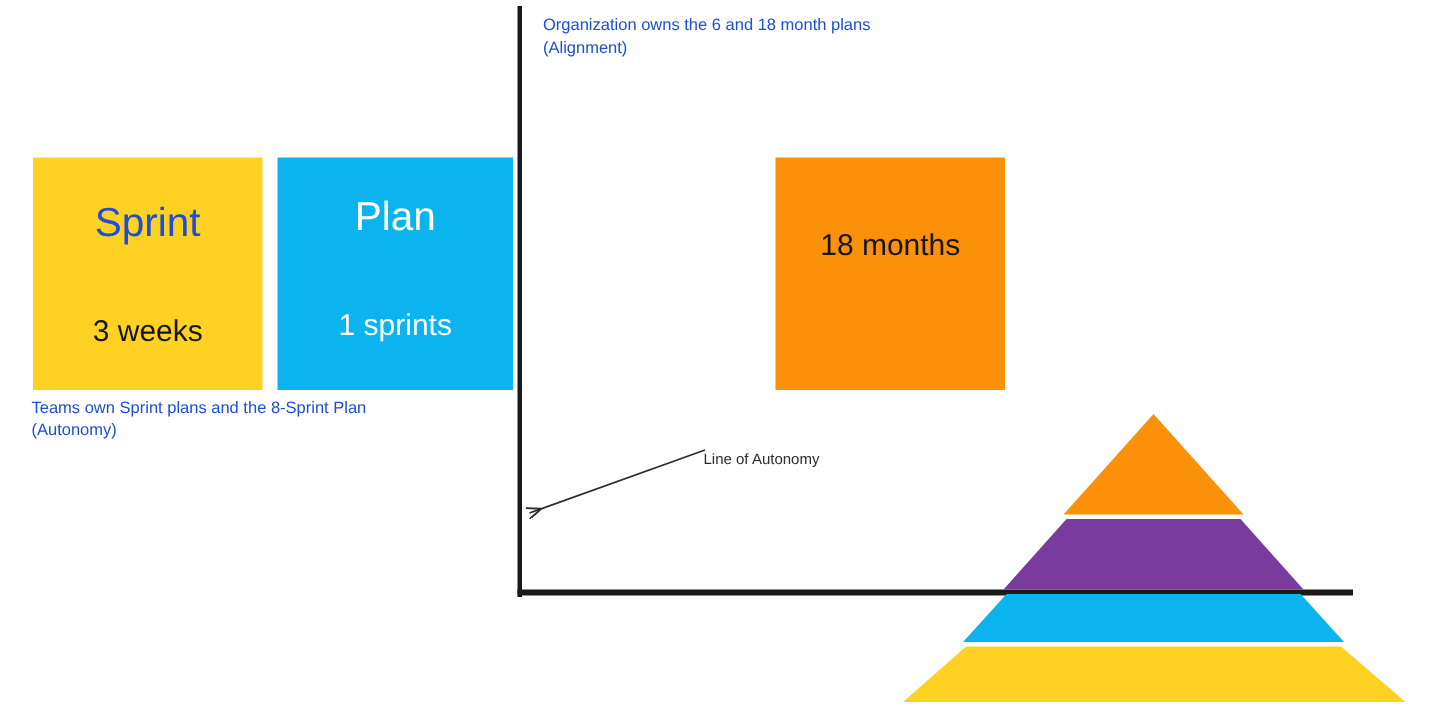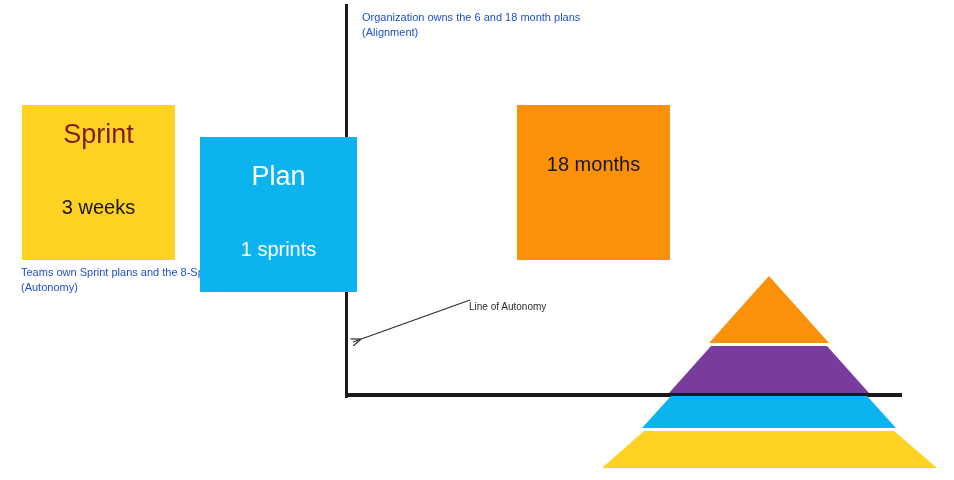--- a/index.html
+++ b/index.html
@@ -56,27 +56,26 @@
     font-size: 20px;
     line-height: 1;
     font-weight: 400;
     white-space: nowrap;
   }
 
   .box-sprint {
     left: 22px; top: 105px; width: 153px; height: 155px;
     background: #FFD122;
   }
-  .box-sprint .plan-title { color: #7f1d1d; margin-top: 16px; }
+  .box-sprint .plan-title { color: #1d4ed8; margin-top: 30px; }
   .box-sprint .plan-sub   { color: #161616; margin-top: 49px; }
 
   .box-plan {
-    left: 200px; top: 105px; width: 157px; height: 155px;
+    left: 185px; top: 105px; width: 157px; height: 155px;
     background: #0CB4EF;
-    margin-top: 32px;
   }
   .box-plan .plan-title { color: #ffffff; margin-top: 26px; }
   .box-plan .plan-sub   { color: #ffffff; margin-top: 49px; }
 
   .box-season {
     left: 355px; top: 105px; width: 153px; height: 155px;
     background: #7A3B9E;
   }
   .box-season .plan-title { color: #ffffff; margin-top: 26px; }
   .box-season .plan-sub   { color: #ffffff; margin-top: 49px; }

